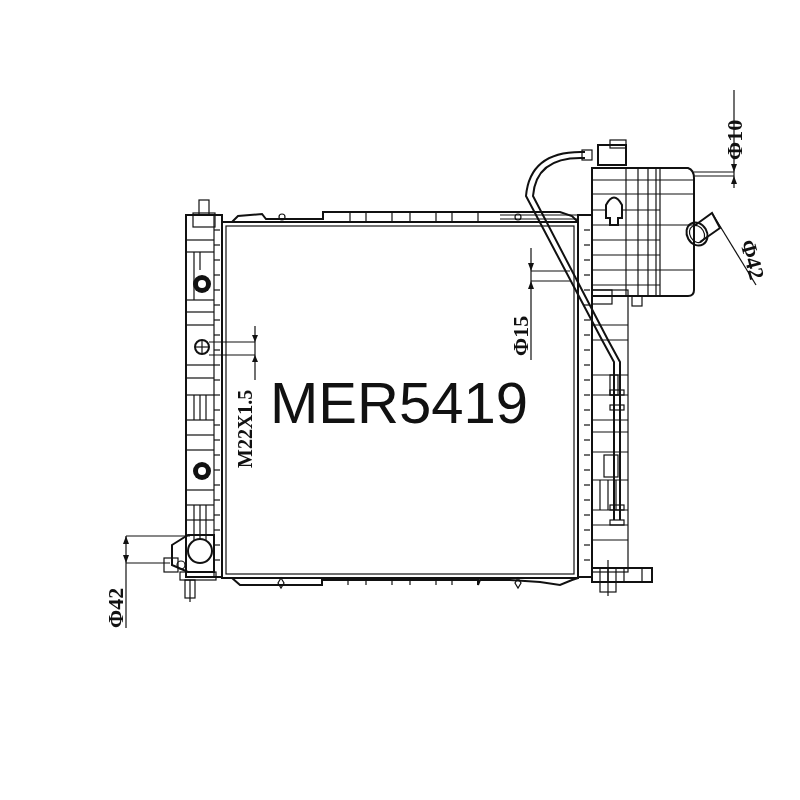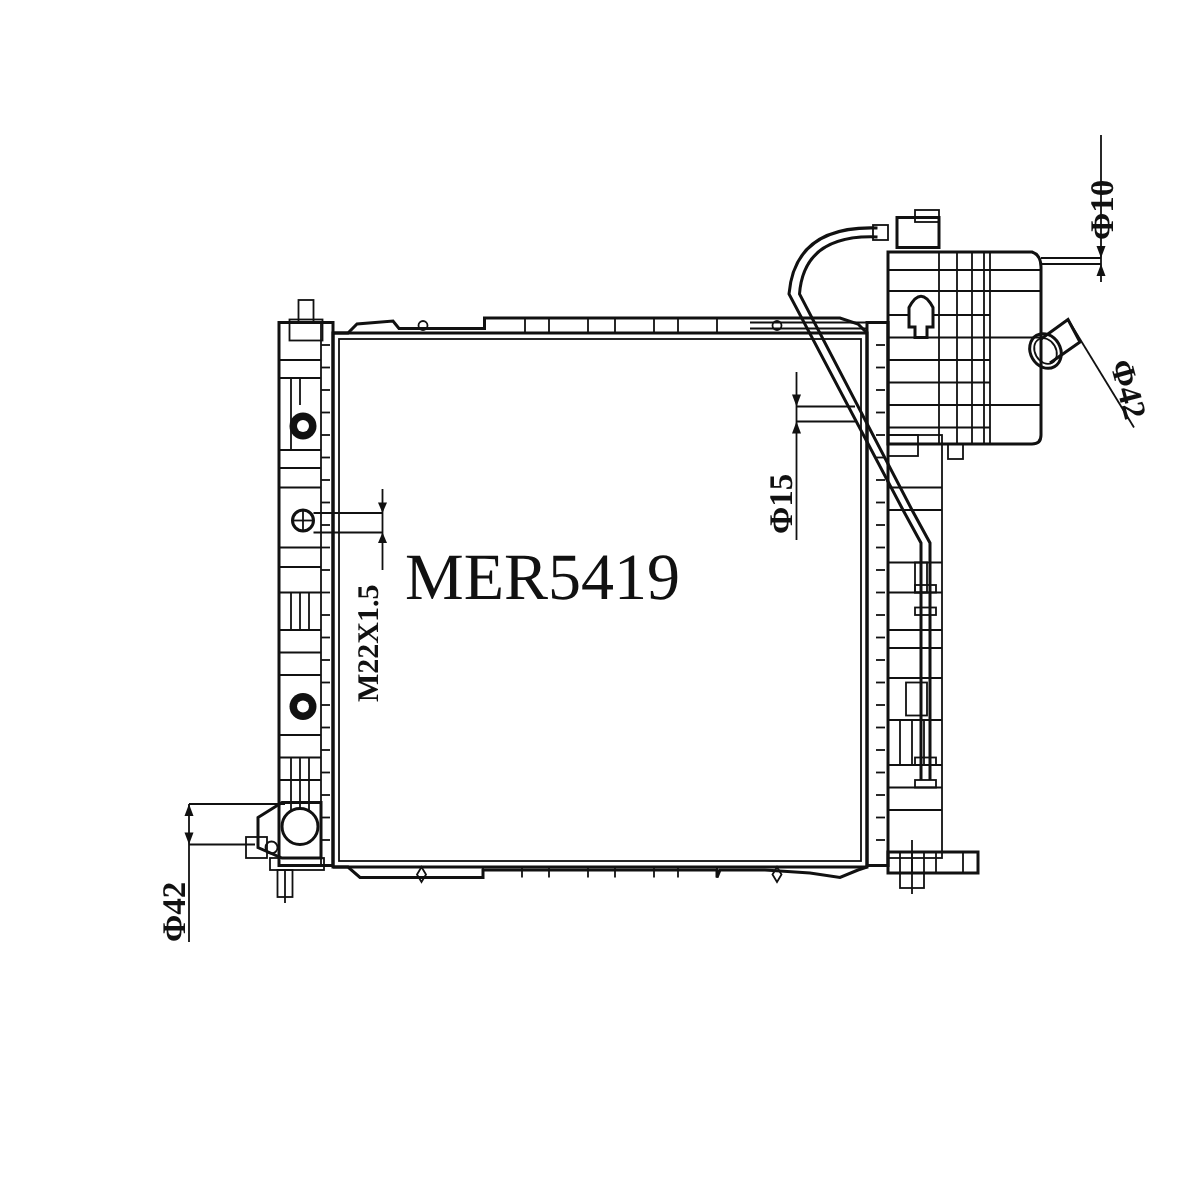--- a/index.html
+++ b/index.html
@@ -3,22 +3,22 @@
 <meta charset="utf-8">
 <style>
   html, body { margin: 0; padding: 0; background: #ffffff; }
   body { width: 800px; height: 800px; position: relative; overflow: hidden; font-family: "Liberation Sans", sans-serif; }
   #canvas { position: absolute; left: 0; top: 0; width: 800px; height: 800px; }
   .ln { fill: none; stroke: #111; stroke-width: 2; }
   .ln-thin { fill: none; stroke: #111; stroke-width: 1.2; }
   .fill-w { fill: #fff; stroke: #111; stroke-width: 2; }
   .dim-text { font-family: "Liberation Serif", serif; font-size: 22px; font-weight: bold; fill: #111; }
   .model-label {
-    position: absolute; left: 270px; top: 363px;
-    font-family: Liberation Serif, serif; font-size: 44px; color: #111;
+    position: absolute; left: 270px; top: 374px;
+    font-family: Liberation Sans, sans-serif; font-size: 58px; color: #111;
     letter-spacing: 0px; line-height: 1;
   }
 </style>
 </head>
 <body>
 
 <div>
 <svg id="canvas" viewBox="0 0 800 800" xmlns="http://www.w3.org/2000/svg">
 
   <g>

